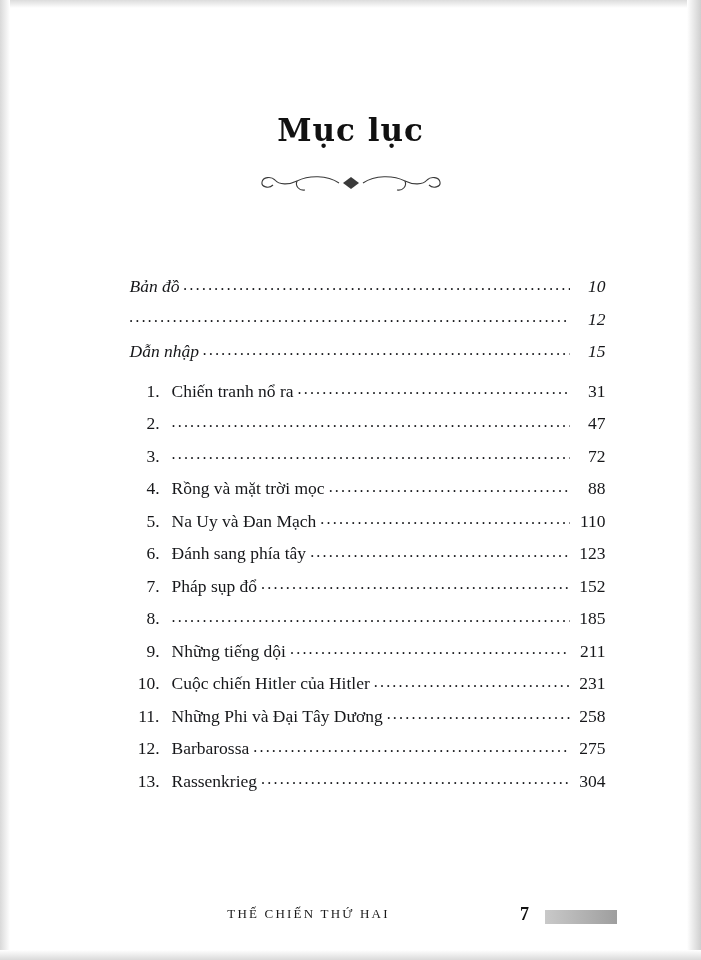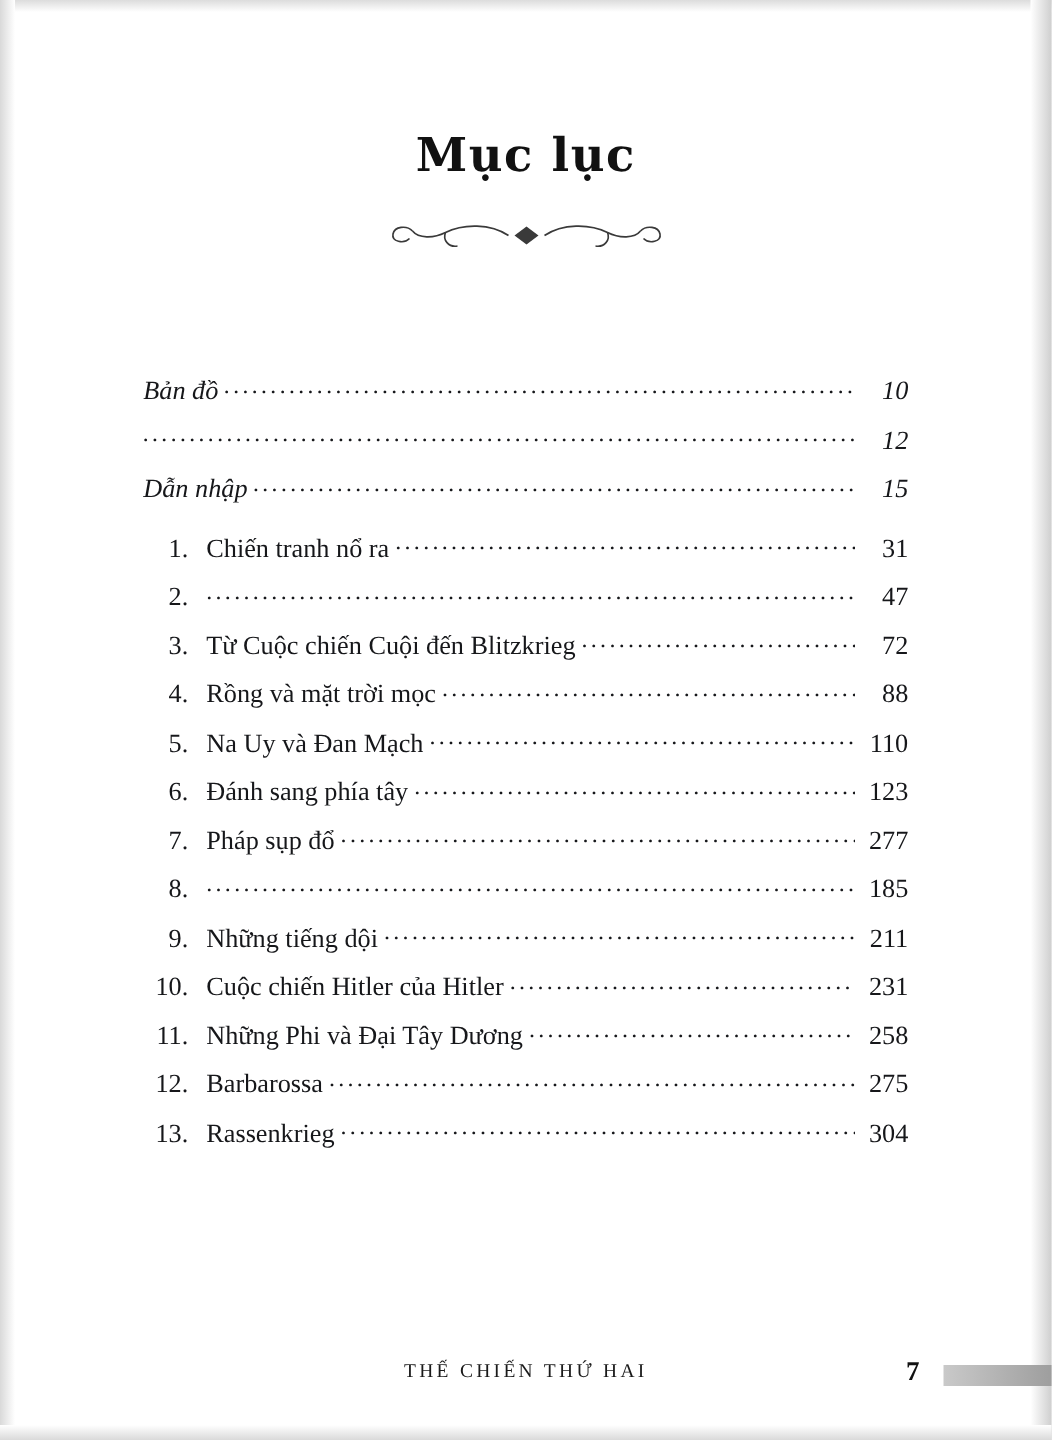--- a/index.html
+++ b/index.html
@@ -48,21 +48,21 @@
 
   .content {
     position: absolute;
     left: 0; top: 0;
     width: 701px;
     height: 960px;
   }
 
   .toc-title {
     text-align: center;
-    margin-top: 86px;
+    margin-top: 112px;
     font-family: "DejaVu Serif", serif;
     font-size: 31px;
     font-weight: bold;
     letter-spacing: 1px;
     color: #111111;
   }
 
   .ornament {
     margin: 18px auto 0 auto;
     width: 240px;
@@ -74,26 +74,27 @@
     margin: 78px auto 0 auto;
     width: 510px;
   }
 
   .toc-group-front {
     margin-bottom: 22px;
   }
 
   .toc-row {
     display: flex;
-    align-items: center;
+    align-items: flex-end;
     font-size: 17.5px;
     color: #16171a;
     line-height: 1.0;
     margin-bottom: 15px;
     white-space: nowrap;
+    margin-left: 34px;
   }
   .toc-row.front {
     font-style: italic;
   }
   .num {
     width: 42px;
     flex: 0 0 42px;
     text-align: right;
     padding-right: 12px;
     box-sizing: border-box;
@@ -118,21 +119,21 @@
     padding-left: 6px;
     flex: 0 0 auto;
     text-align: right;
     min-width: 30px;
   }
 
   .footer {
     position: absolute;
     left: 0;
     bottom: 38px;
-    width: 701px;
+    width: 617px;
   }
   .footer-title {
     text-align: center;
     font-size: 13px;
     letter-spacing: 2.2px;
     color: #1a1a1a;
     font-family: "Liberation Serif", serif;
   }
   .footer-page {
     position: absolute;
@@ -205,21 +206,20 @@
         </div>
 
         <div class="toc-row">
           <span class="num">2.</span>
           <span class="dots">............................................................................................................</span>
           <span class="page-no">47</span>
         </div>
 
         <div class="toc-row">
           <span class="num">3.</span>
-          <span class="label">Từ Cuộc chiến Cuội đến Blitzkrieg</span>
           <span class="dots">............................................................................................................</span>
           <span class="page-no">72</span>
         </div>
 
         <div class="toc-row">
           <span class="num">4.</span>
           <span class="label">Rồng và mặt trời mọc</span>
           <span class="dots">............................................................................................................</span>
           <span class="page-no">88</span>
         </div>
@@ -235,21 +235,21 @@
           <span class="num">6.</span>
           <span class="label">Đánh sang phía tây</span>
           <span class="dots">............................................................................................................</span>
           <span class="page-no">123</span>
         </div>
 
         <div class="toc-row">
           <span class="num">7.</span>
           <span class="label">Pháp sụp đổ</span>
           <span class="dots">............................................................................................................</span>
-          <span class="page-no">277</span>
+          <span class="page-no">152</span>
         </div>
 
         <div class="toc-row">
           <span class="num">8.</span>
           <span class="dots">............................................................................................................</span>
           <span class="page-no">185</span>
         </div>
 
         <div class="toc-row">
           <span class="num">9.</span>

